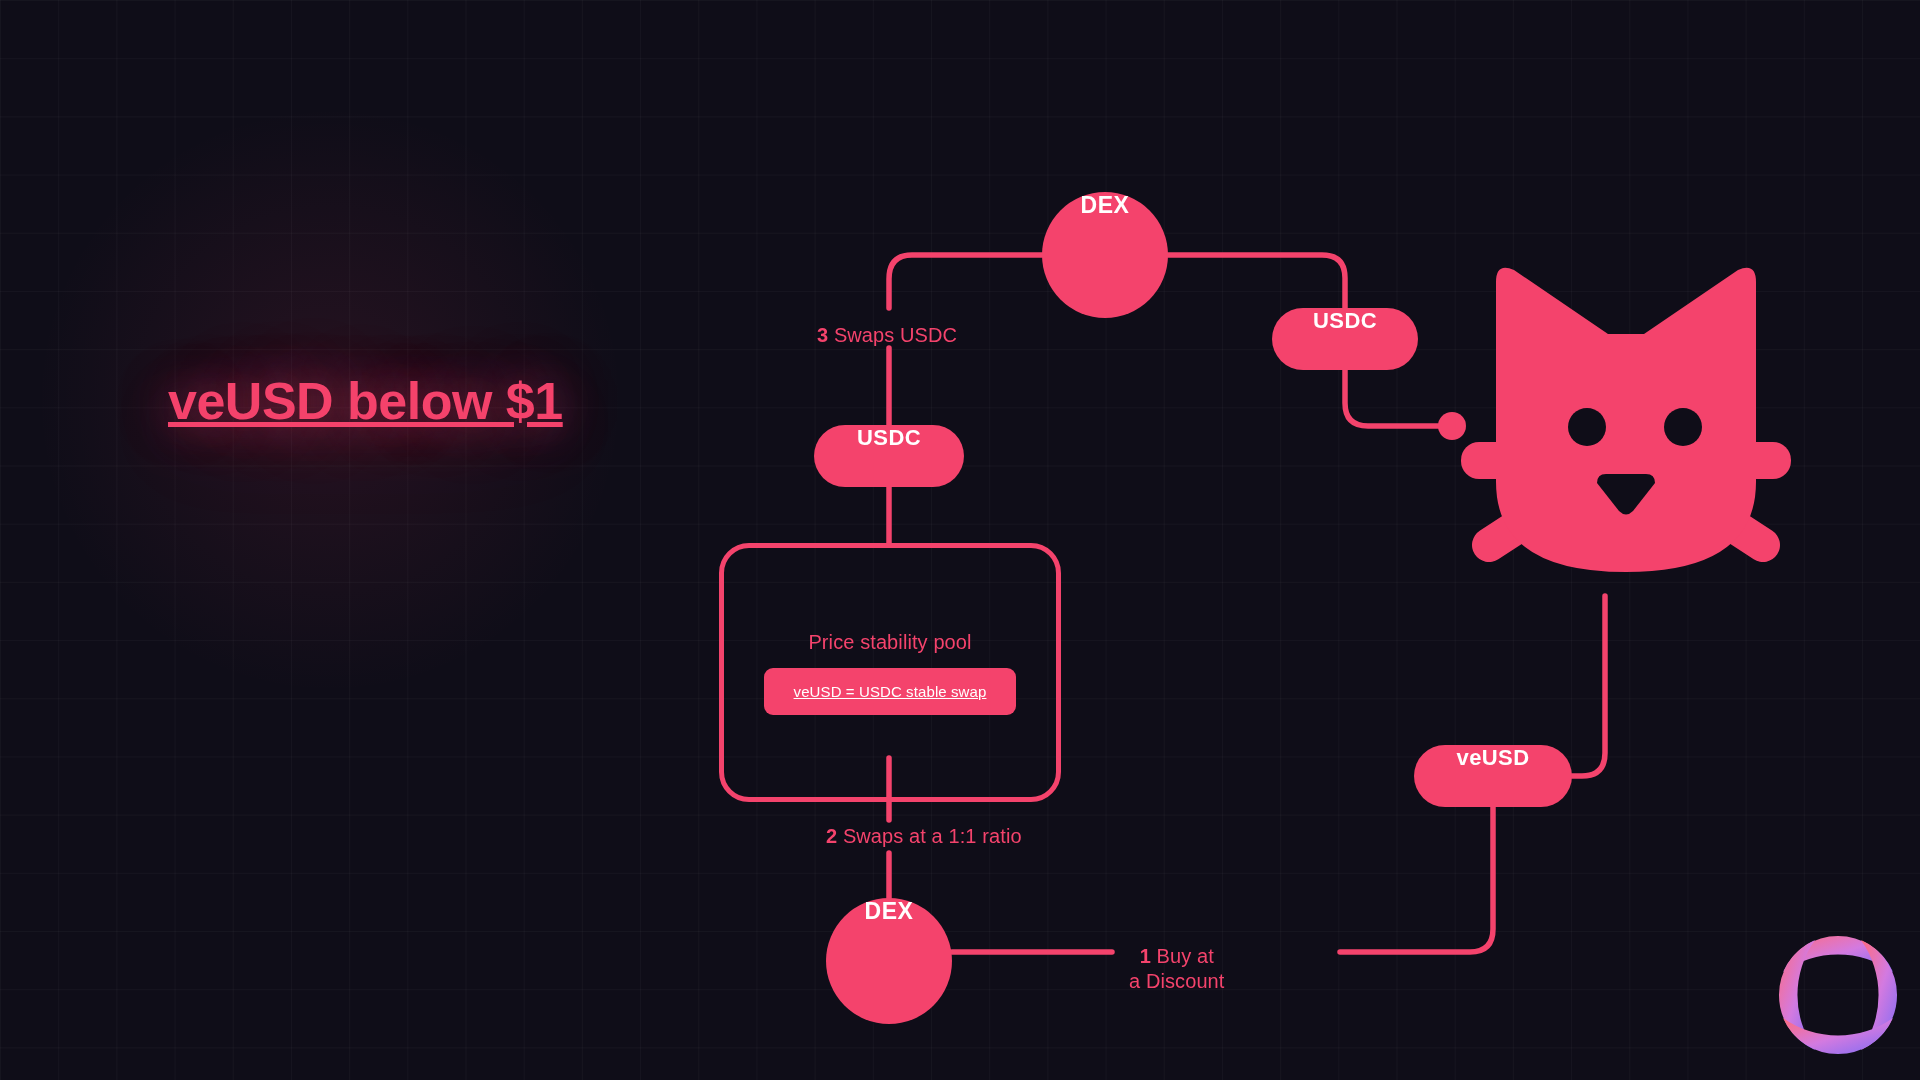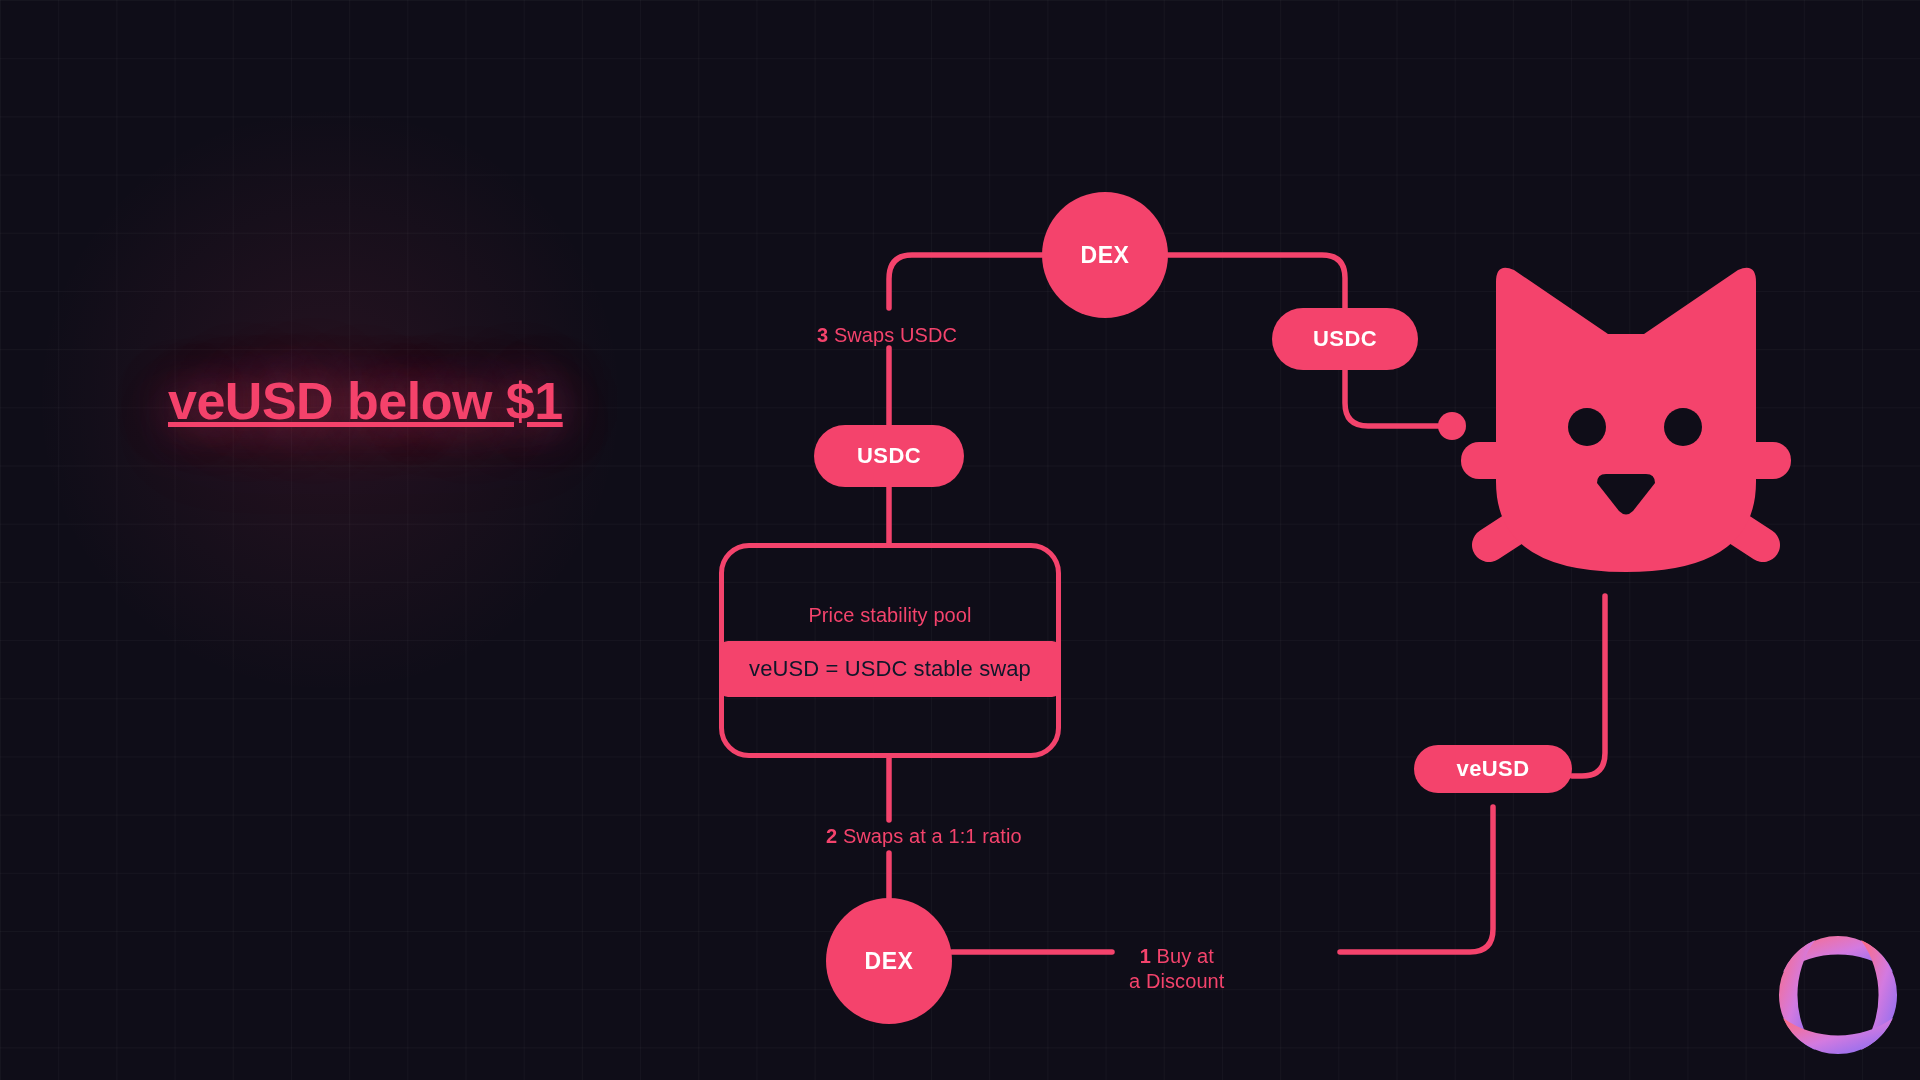--- a/index.html
+++ b/index.html
@@ -39,21 +39,21 @@
   #wires {
     position: absolute;
     left: 0; top: 0;
     width: 1920px; height: 1080px;
   }
 
   
   .node {
     position: absolute;
     display: flex;
-    align-items: center;
+    align-items: flex-start;
     justify-content: center;
     background: #f4436c;
     color: #ffffff;
     font-weight: bold;
     box-sizing: border-box;
   }
   .circle-node {
     border-radius: 50%;
     font-size: 23px;
     letter-spacing: 0.6px;
@@ -61,51 +61,52 @@
   .pill-node {
     border-radius: 999px;
     font-size: 22px;
     letter-spacing: 0.4px;
   }
 
   #dex-top   { left: 1042px; top: 192px;  width: 126px; height: 126px; }
   #dex-bottom{ left: 826px;  top: 898px;  width: 126px; height: 126px; }
   #usdc-left { left: 814px;  top: 425px;  width: 150px; height: 62px; }
   #usdc-right{ left: 1272px; top: 308px;  width: 146px; height: 62px; }
-  #veusd-right{left: 1414px; top: 745px;  width: 158px; height: 48px; }
+  #veusd-right{left: 1414px; top: 745px;  width: 158px; height: 62px; }
 
   
   #pool {
     position: absolute;
     left: 719px;
     top: 543px;
     width: 342px;
-    height: 215px;
+    height: 259px;
     border: 5px solid #f4436c;
     border-radius: 30px;
     box-sizing: border-box;
     display: flex;
     flex-direction: column;
     align-items: center;
     justify-content: center;
   }
   #pool-title {
     color: #f4436c;
     font-size: 20px;
     margin-bottom: 14px;
     letter-spacing: 0.1px;
   }
   #pool-chip {
     background: #f4436c;
-    color: #0f172a;
-    font-size: 22px;
+    color: #ffffff;
+    font-size: 15px;
     border-radius: 9px;
     padding: 15px 30px;
     letter-spacing: 0.1px;
     white-space: nowrap;
+    text-decoration: underline;
   }
 
   
   .edge-label {
     position: absolute;
     color: #f4436c;
     font-size: 20px;
     white-space: nowrap;
     letter-spacing: 0.1px;
   }

